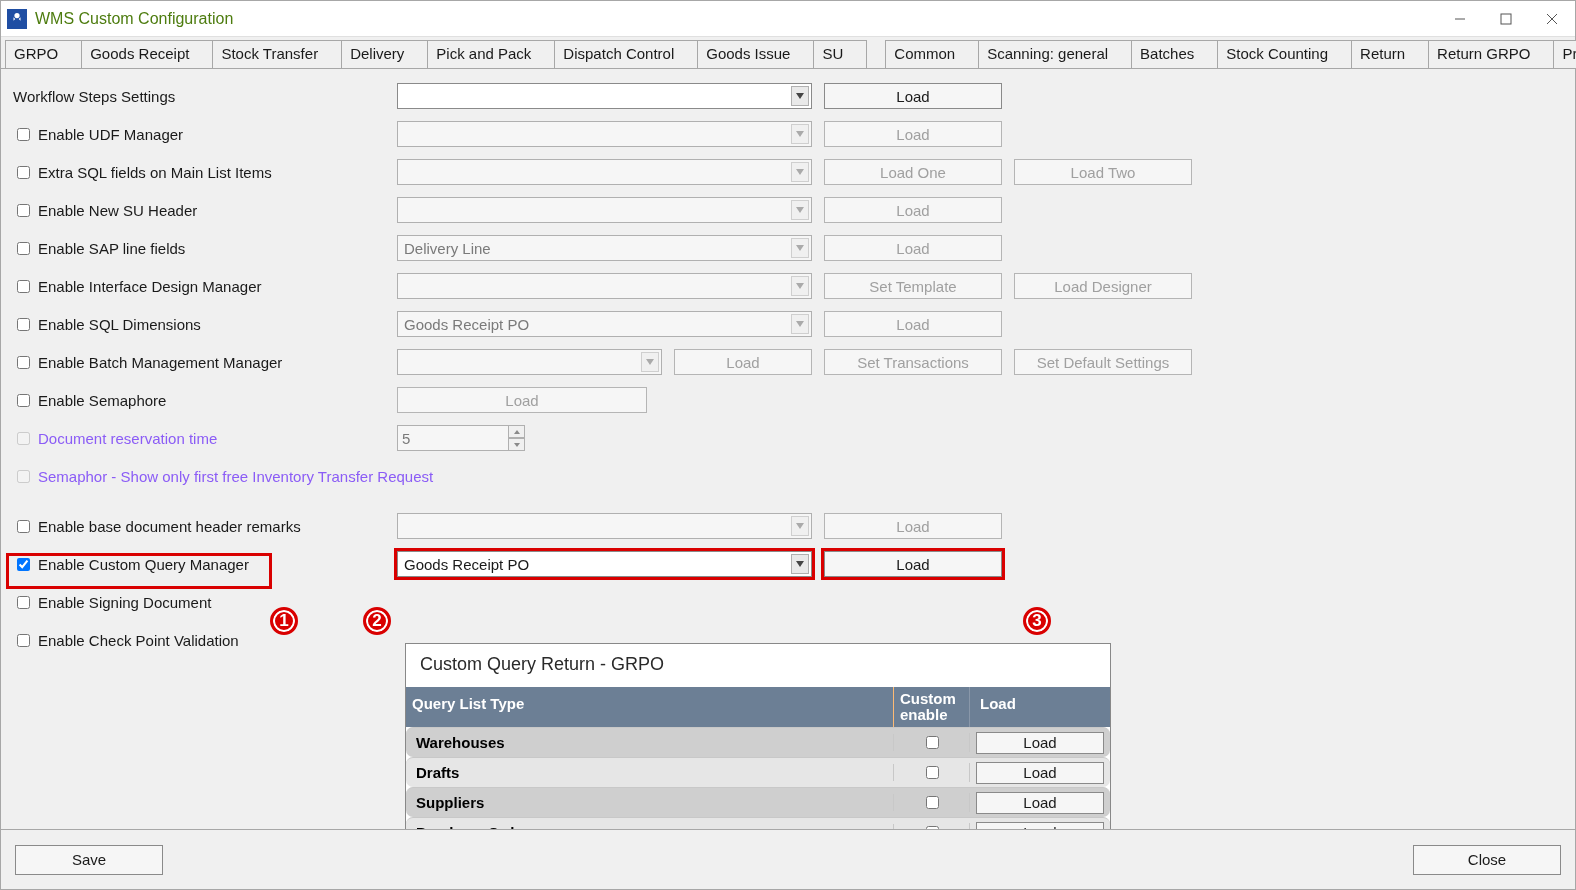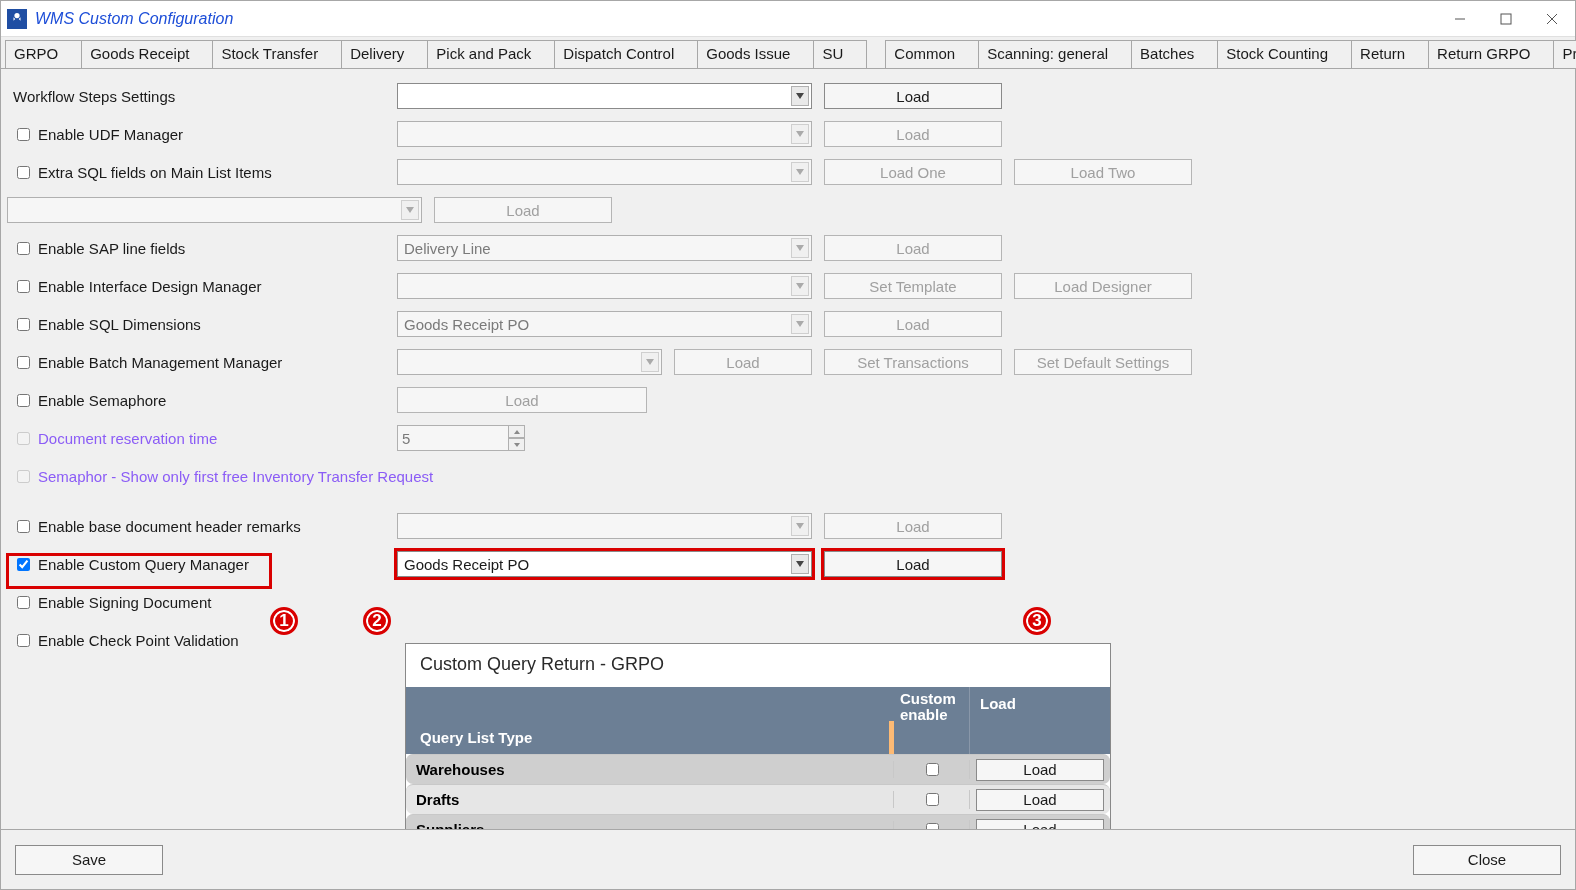--- a/index.html
+++ b/index.html
@@ -1,21 +1,21 @@
 <!DOCTYPE html>
 <html><head>
 <meta charset="utf-8">
 <style>
   * { box-sizing: border-box; font-family: "Segoe UI", Tahoma, sans-serif; }
   html, body { margin: 0; padding: 0; background: #fff; }
   .window { width: 1576px; height: 890px; display: flex; flex-direction: column; border: 1px solid #a7a7a7; background:#fff; }
   .titlebar { height: 36px; display: flex; align-items: center; background: #fff; border-bottom: 1px solid #e0e0e0; }
   .title-icon { width: 20px; height: 20px; background:#1f4ea3; margin:0 8px 0 6px; display:flex; align-items:center; justify-content:center; }
   .title-icon svg { width:14px; height:14px; fill:#fff; }
-  .title-text { font-size: 16px; color:#1d4ed8; flex:1;font-style:italic; }
+  .title-text { font-size: 16px; color:#4d7c0f; flex:1; }
   .win-controls { display:flex; height:100%; }
   .win-btn { width:46px; display:flex; align-items:center; justify-content:center; color:#555; }
   .win-btn svg { width:12px; height:12px; stroke:#555; stroke-width:1; fill:none; }
 
   .tabs { height: 32px; display:flex; align-items:flex-end; padding:0 4px; border-bottom:1px solid #a7a7a7; background:#f0f0f0; font-size:15px; color:#1a1a1a; }
   .tab { padding:4px 23px 6px 8px; border:1px solid #a7a7a7; border-bottom:none; background:#f0f0f0; margin-right:-1px; cursor:default; white-space:nowrap; position:relative; }
   .tab.active { background:#f0f0f0; z-index:2;text-align:right; }
   .tab.spacer { border:none; background:transparent; flex:0 0 20px; padding:0; }
 
   .content { flex:1; background:#f0f0f0; padding:8px 6px 0 6px; overflow:hidden; position:relative; }
@@ -41,21 +41,21 @@
   .spinner .spins { width:18px; height:26px; display:flex; flex-direction:column; }
   .spinner .spins div { flex:1; border:1px solid #b0b0b0; margin-left:-1px; display:flex; align-items:center; justify-content:center; }
   .spinner .spins svg { width:6px; height:4px; fill:#8a8a8a; }
 
   .marker { width:28px; height:28px; border-radius:50%; background:#d90000; border:3px solid #d90000; color:#fff; font-size:17px; font-weight:bold; display:flex; align-items:center; justify-content:center; position:absolute; box-shadow:0 0 0 2px #fff inset; }
   .red-outline { outline:3px solid #d90000; outline-offset:0; }
 
   .panel { position:absolute; left:404px; top:574px; width:706px; background:#fff; border:1px solid #888; }
   .panel-title { padding:10px 14px 12px; font-size:18px; color:#2a2a2a; background:#fff; }
   .grid-head { display:flex; background:#6c7f95; color:#fff; font-size:15px; font-weight:bold; }
-  .gh-col1 { flex:1; padding:8px 14px; border-right:5px solid #fdba74;margin-top:34px; }
+  .gh-col1 { flex:1; padding:8px 6px; border-right:1px solid #fdba74; }
   .gh-col2 { width:76px; padding:4px 6px; border-right:1px solid #8997a9; line-height:16px; }
   .gh-col3 { width:140px; padding:8px 10px; }
   .grid-row { display:flex; align-items:center; height:30px; font-size:15px; font-weight:bold; border-top:1px solid #c8c8c8;border-radius:7px; }
   .grid-row:nth-child(odd){ background:#cfcfcf; }
   .grid-row:nth-child(even){ background:#e6e6e6; }
   .gc1 { flex:1; padding:0 10px; border-right:1px solid #c8c8c8; }
   .gc2 { width:76px; display:flex; align-items:center; justify-content:center; border-right:1px solid #c8c8c8; }
   .gc2 input { width:13px; height:13px; }
   .gc3 { width:140px; padding:2px 6px; }
   .gc3 .btn { width:100%; margin:0; height:22px; font-weight:normal; }
@@ -159,20 +159,24 @@
             <svg viewBox="0 0 8 6">
               <path d="M0 0h8L4 6z"></path>
             </svg>
           </span>
         </div>
       <div class="btn disabled">Load One</div>
       <div class="btn disabled">Load Two</div>
     </div>
 
     <div class="row">
+      <div class="chk-cell">
+          <input type="checkbox" class="chk" style="">
+          <span class="lbl">Enable New SU Header</span>
+        </div>
       <div class="combo disabled">
           <span></span>
           <span class="arrow">
             <svg viewBox="0 0 8 6">
               <path d="M0 0h8L4 6z"></path>
             </svg>
           </span>
         </div>
       <div class="btn disabled">Load</div>
     </div>

